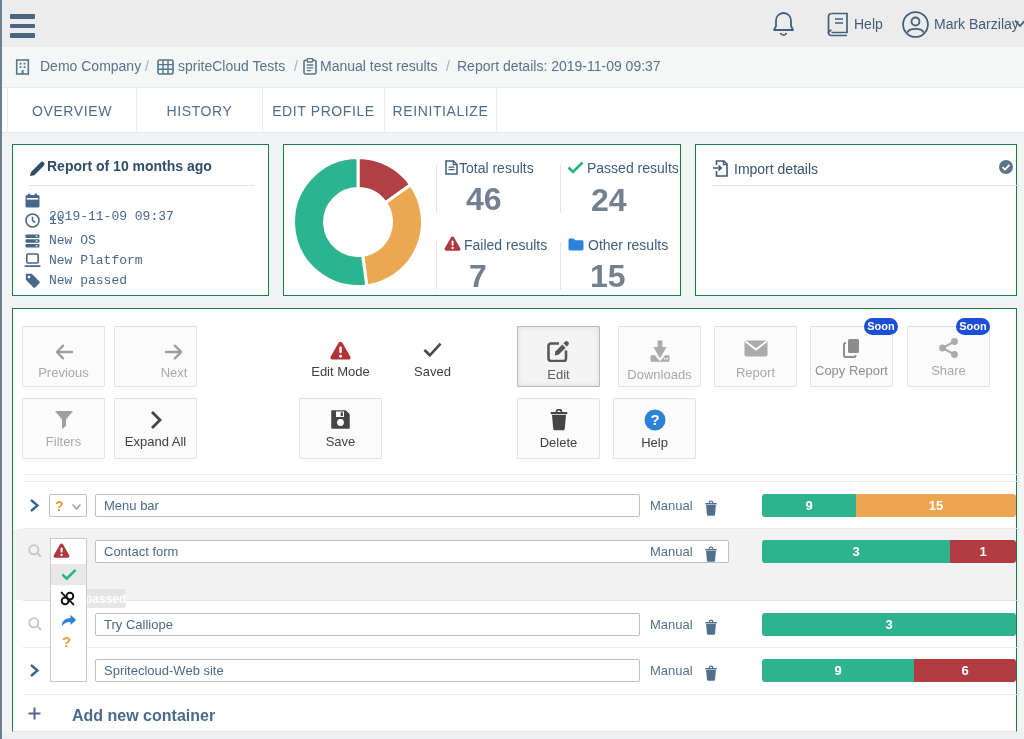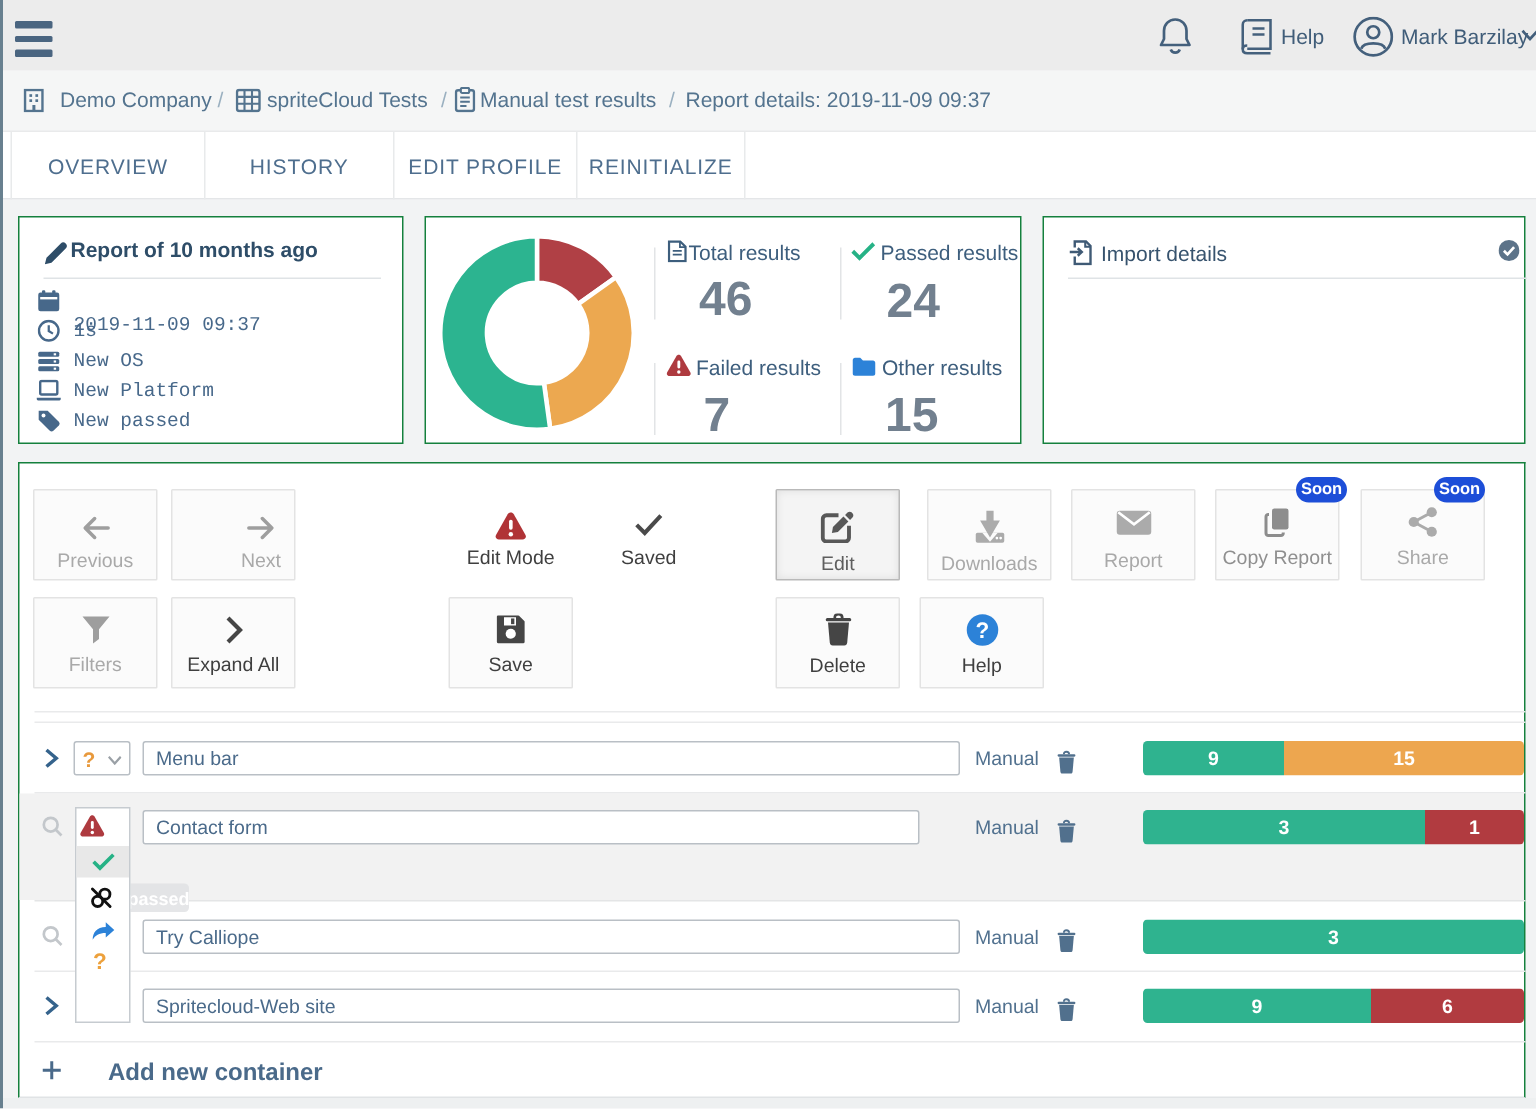--- a/index.html
+++ b/index.html
@@ -342,21 +342,21 @@
 <div class="bar" style="left:762px; top:494px; width:254px;">
   <div class="bseg" style="width:94px; background:#2fb38f;">9</div>
   <div class="bseg" style="width:160px; background:#eda64f;">15</div>
 </div>
 <div class="sep" style="top:528px;"></div>
 
 <svg class="abs" style="left:28px; top:544px;" width="14" height="14" viewBox="0 0 14 14">
   <circle cx="5.8" cy="5.8" r="4.6" fill="none" stroke="#c3c7cb" stroke-width="1.8"></circle>
   <path d="M9.2 9.2 L13 13" stroke="#c3c7cb" stroke-width="1.8"></path>
 </svg>
-<div class="rinput" style="left:95px; top:540px; width:518px;">Contact form</div>
+<div class="rinput" style="left:95px; top:540px; width:634px;">Contact form</div>
 <div class="manual" style="left:650px; top:544px;">Manual</div>
 <svg class="abs" style="left:704px; top:546px;" width="14" height="17" viewBox="0 0 20 22">
   <path d="M3 6 L17 6 L15.8 19.5 C15.7 20.6 15 21.3 13.9 21.3 L6.1 21.3 C5 21.3 4.3 20.6 4.2 19.5 Z" fill="#51708d"></path>
   <rect x="1.5" y="3" width="17" height="2.2" rx="1.1" fill="#51708d"></rect>
   <path d="M7.5 3 C7.5 1.2 8.4 0.5 10 0.5 C11.6 0.5 12.5 1.2 12.5 3" fill="none" stroke="#51708d" stroke-width="1.8"></path>
 </svg>
 <div class="bar" style="left:762px; top:540px; width:254px;">
   <div class="bseg" style="width:188px; background:#2fb38f;">3</div>
   <div class="bseg" style="width:66px; background:#b13b40;">1</div>
 </div>

